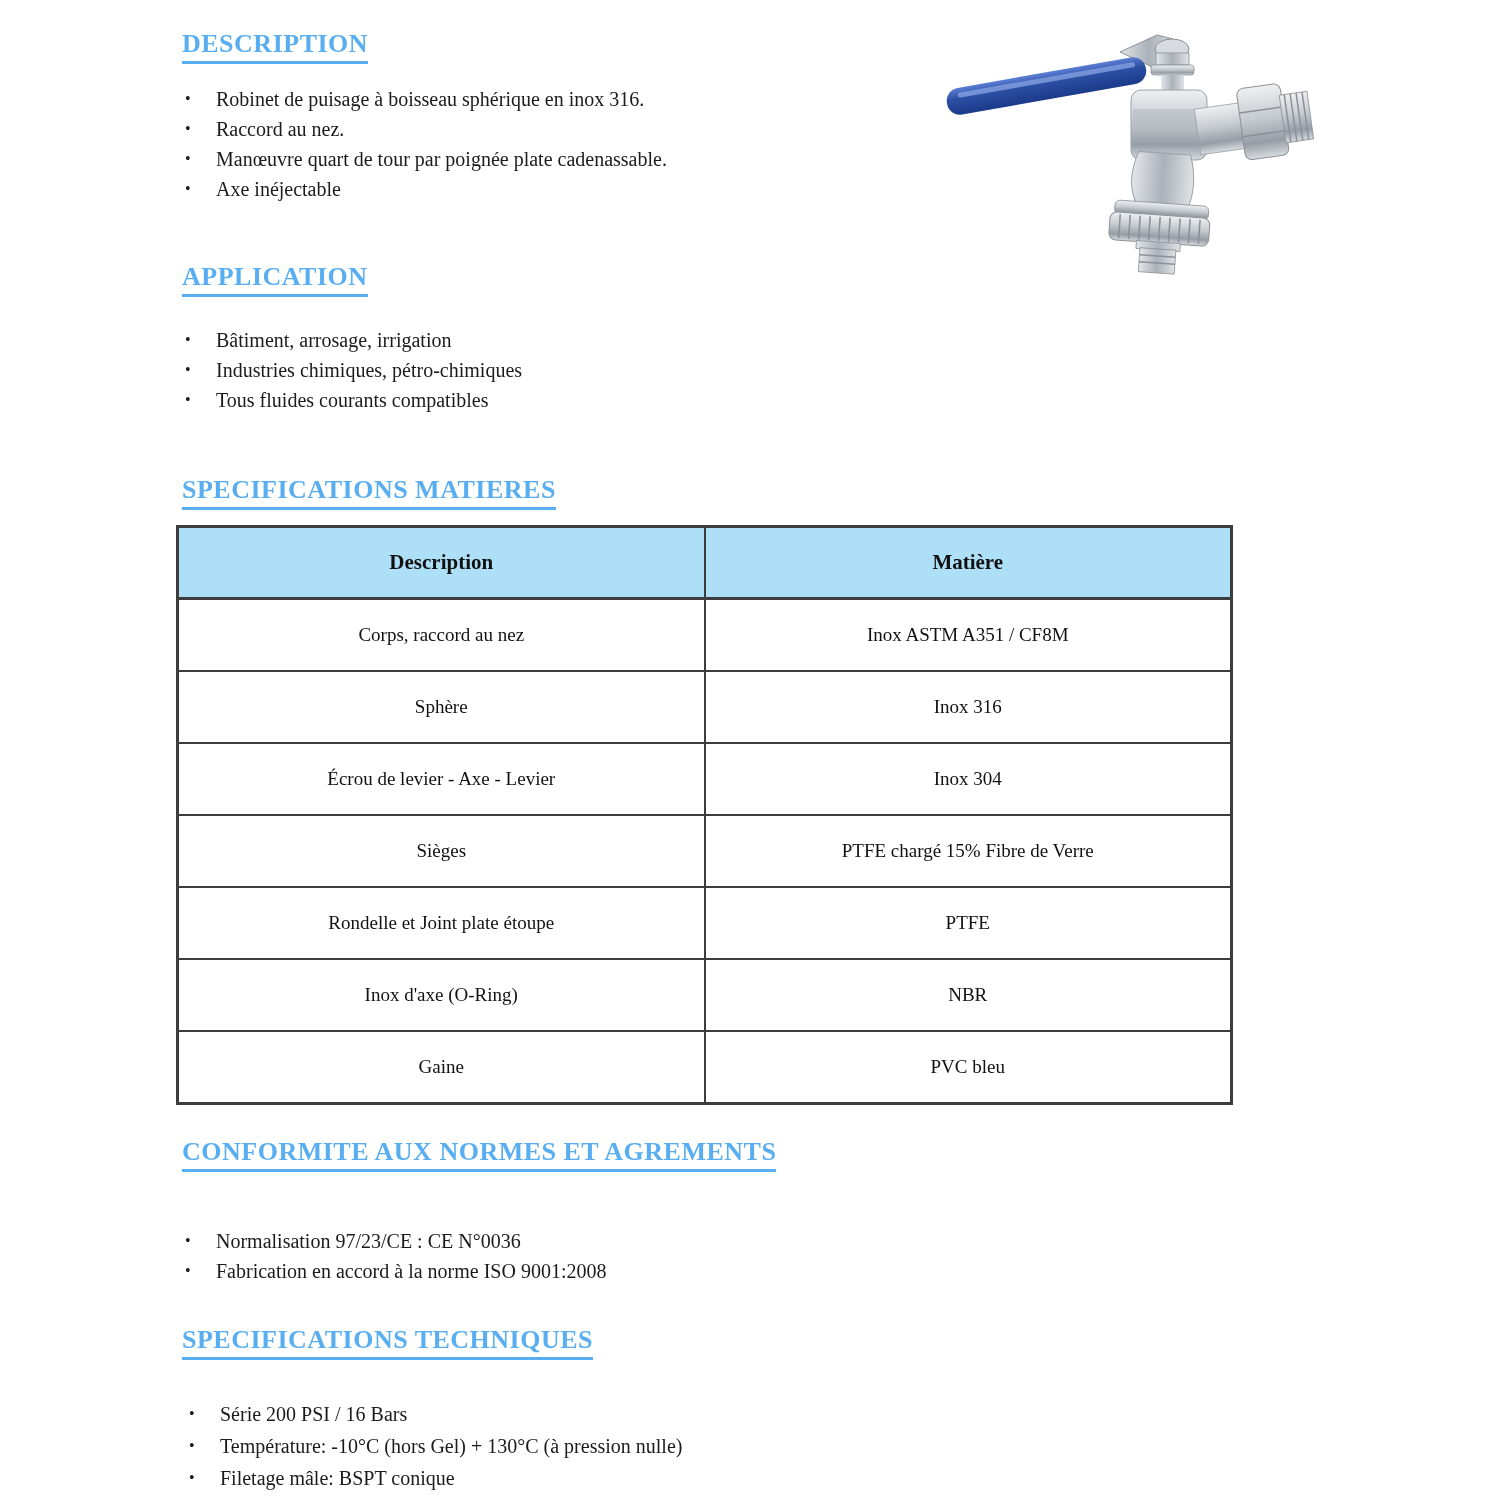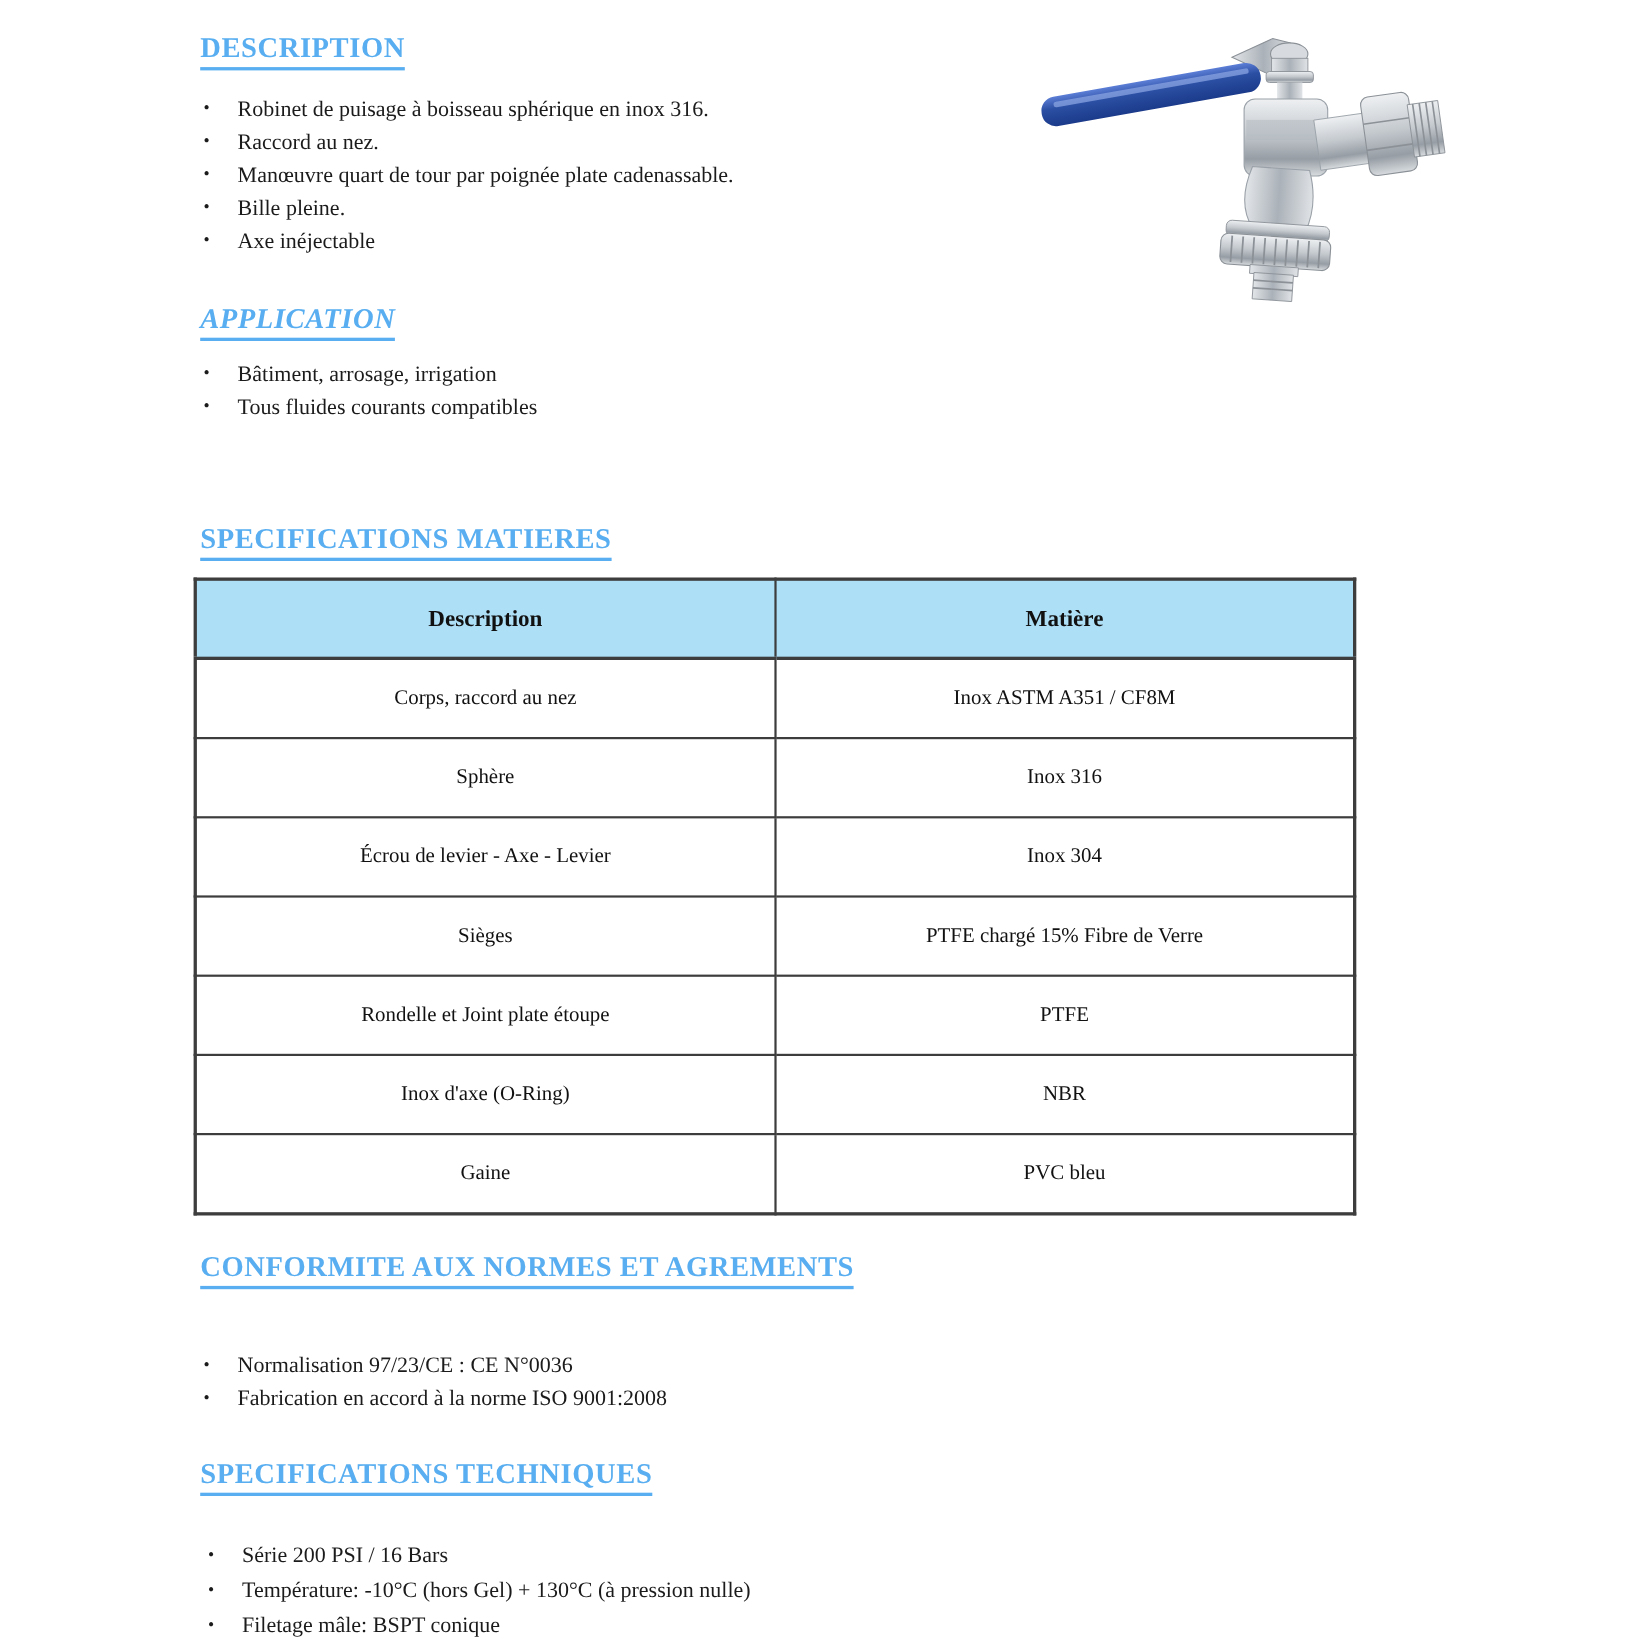--- a/index.html
+++ b/index.html
@@ -80,29 +80,29 @@
 
 <div class="page">
 
   <div class="heading" style="left:182px;top:30px;">
     <span>DESCRIPTION</span>
   </div>
   <ul class="bullets tight" style="left:182px;top:84px;">
     <li>Robinet de puisage à boisseau sphérique en inox 316.</li>
     <li>Raccord au nez.</li>
     <li>Manœuvre quart de tour par poignée plate cadenassable.</li>
-    <li>Bille pleine.</li>
     <li>Axe inéjectable</li>
   </ul>
 
-  <div class="heading" style="left:182px;top:276px;font-style:italic;">
+  <div class="heading" style="left:182px;top:263px;">
     <span>APPLICATION</span>
   </div>
   <ul class="bullets tight" style="left:182px;top:325px;">
     <li>Bâtiment, arrosage, irrigation</li>
+    <li>Industries chimiques, pétro-chimiques</li>
     <li>Tous fluides courants compatibles</li>
   </ul>
 
   <div class="heading" style="left:182px;top:476px;">
     <span>SPECIFICATIONS MATIERES</span>
   </div>
 
   <table class="spec">
     <thead>
       <tr>

